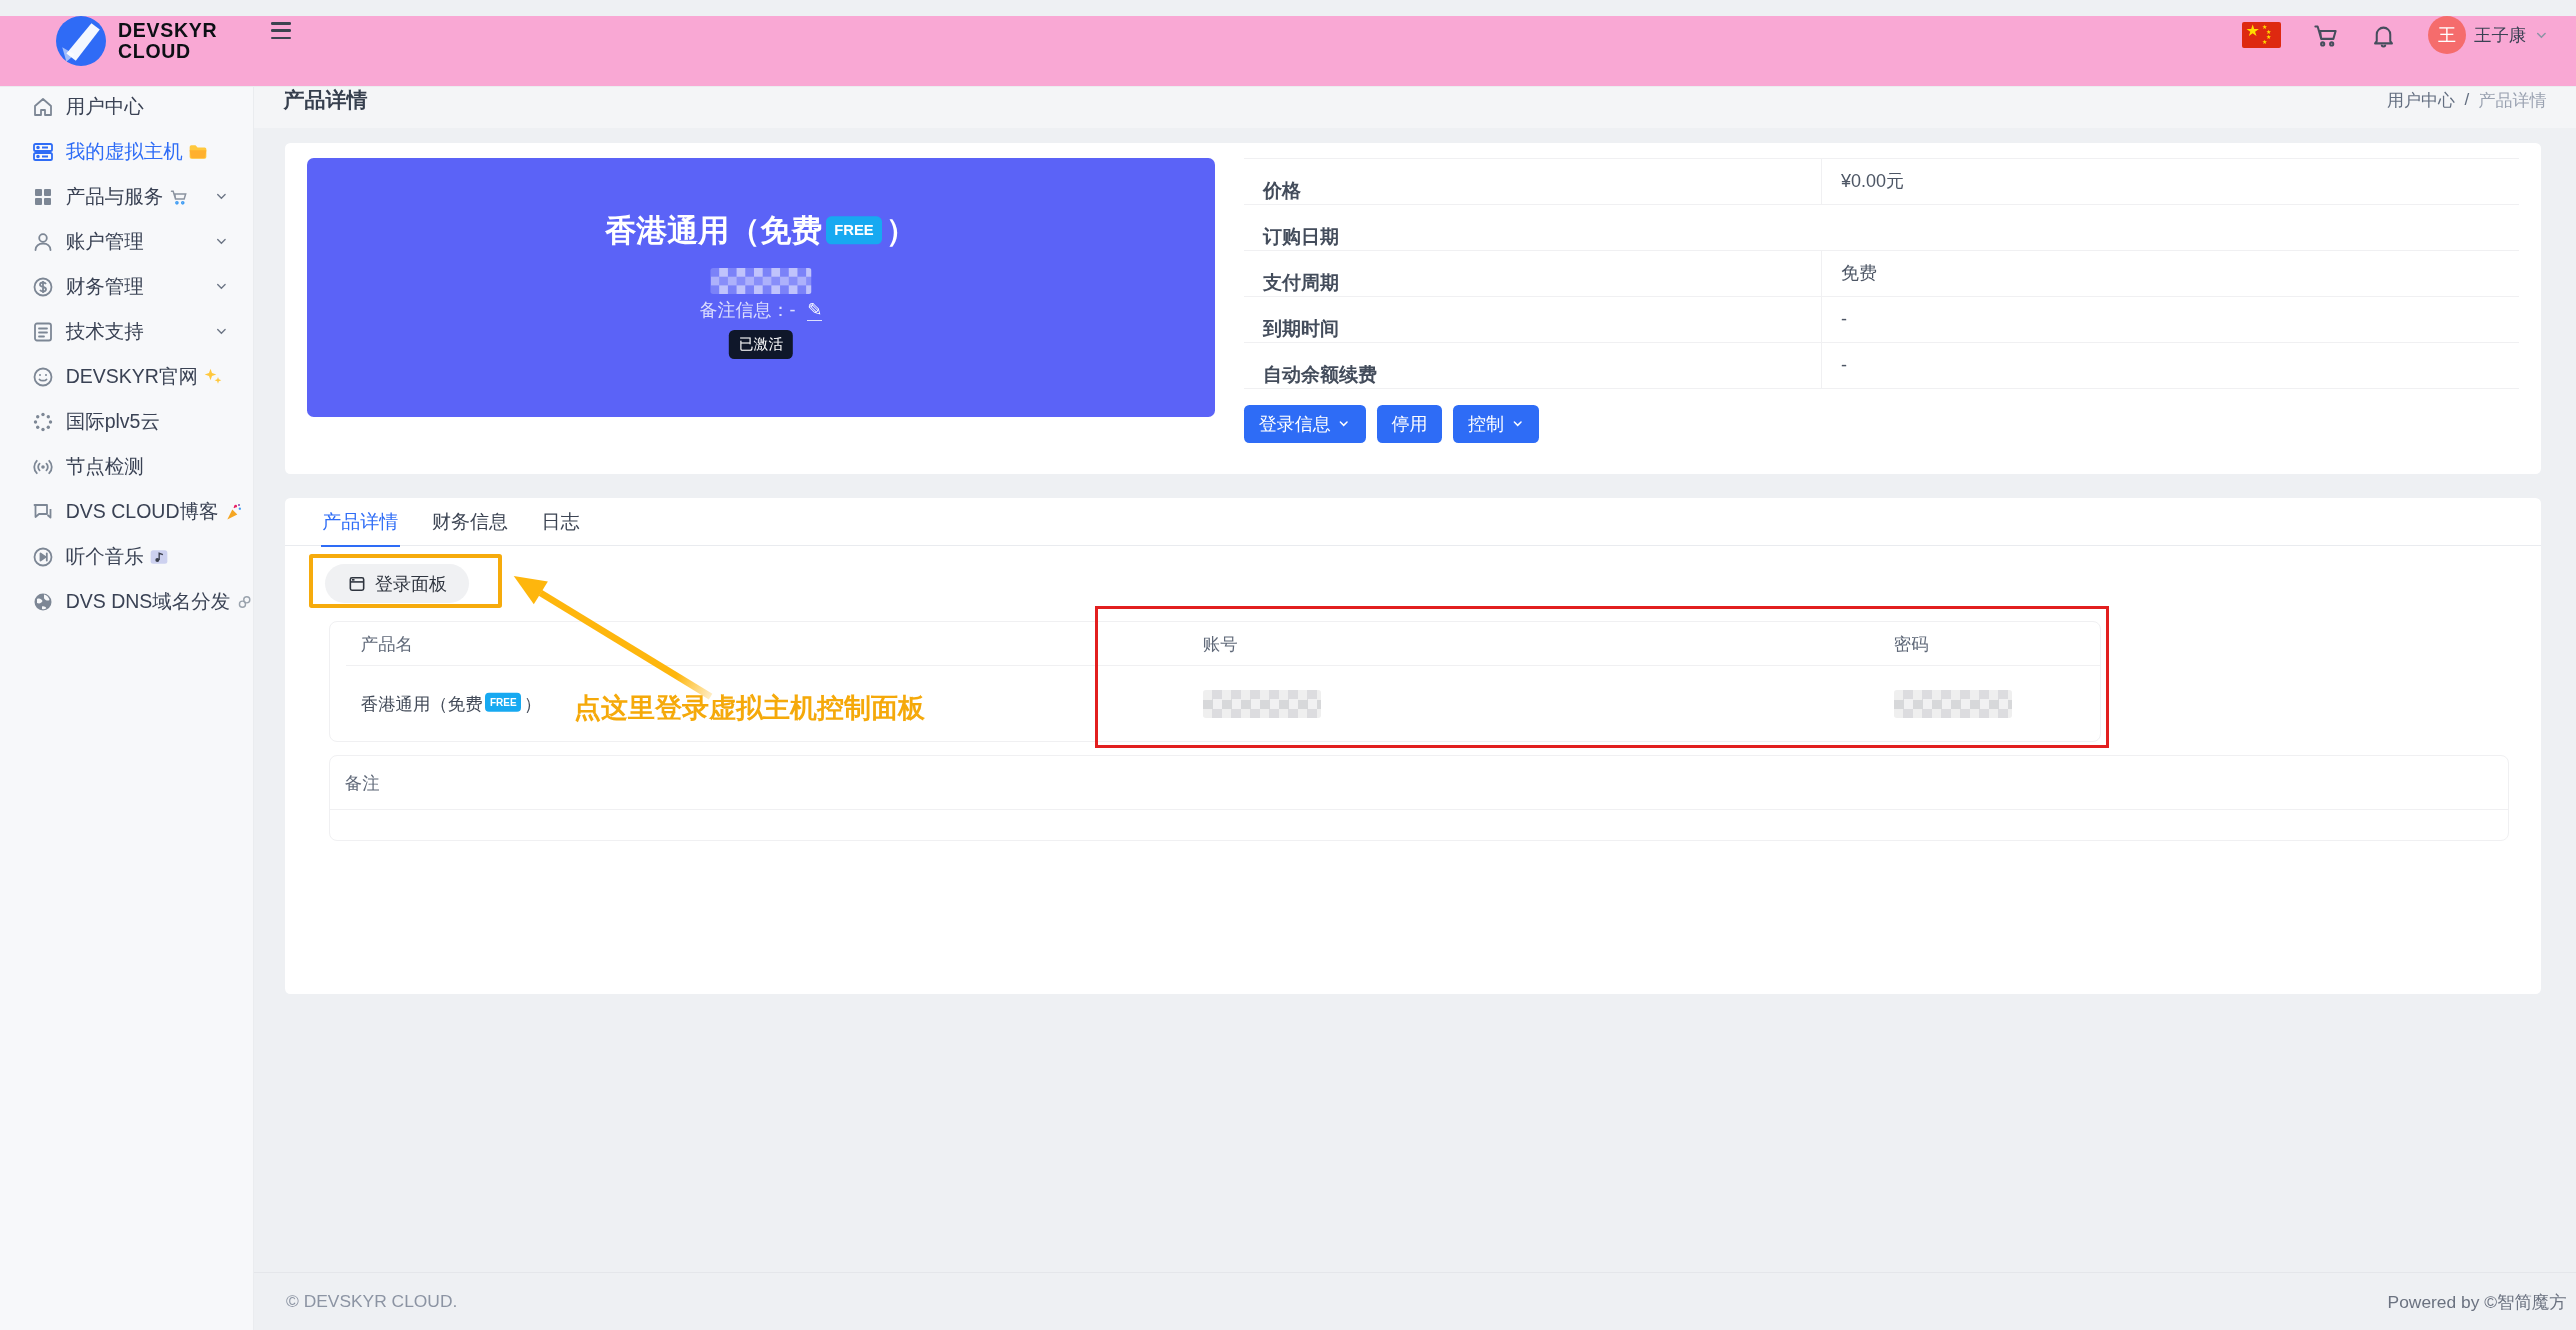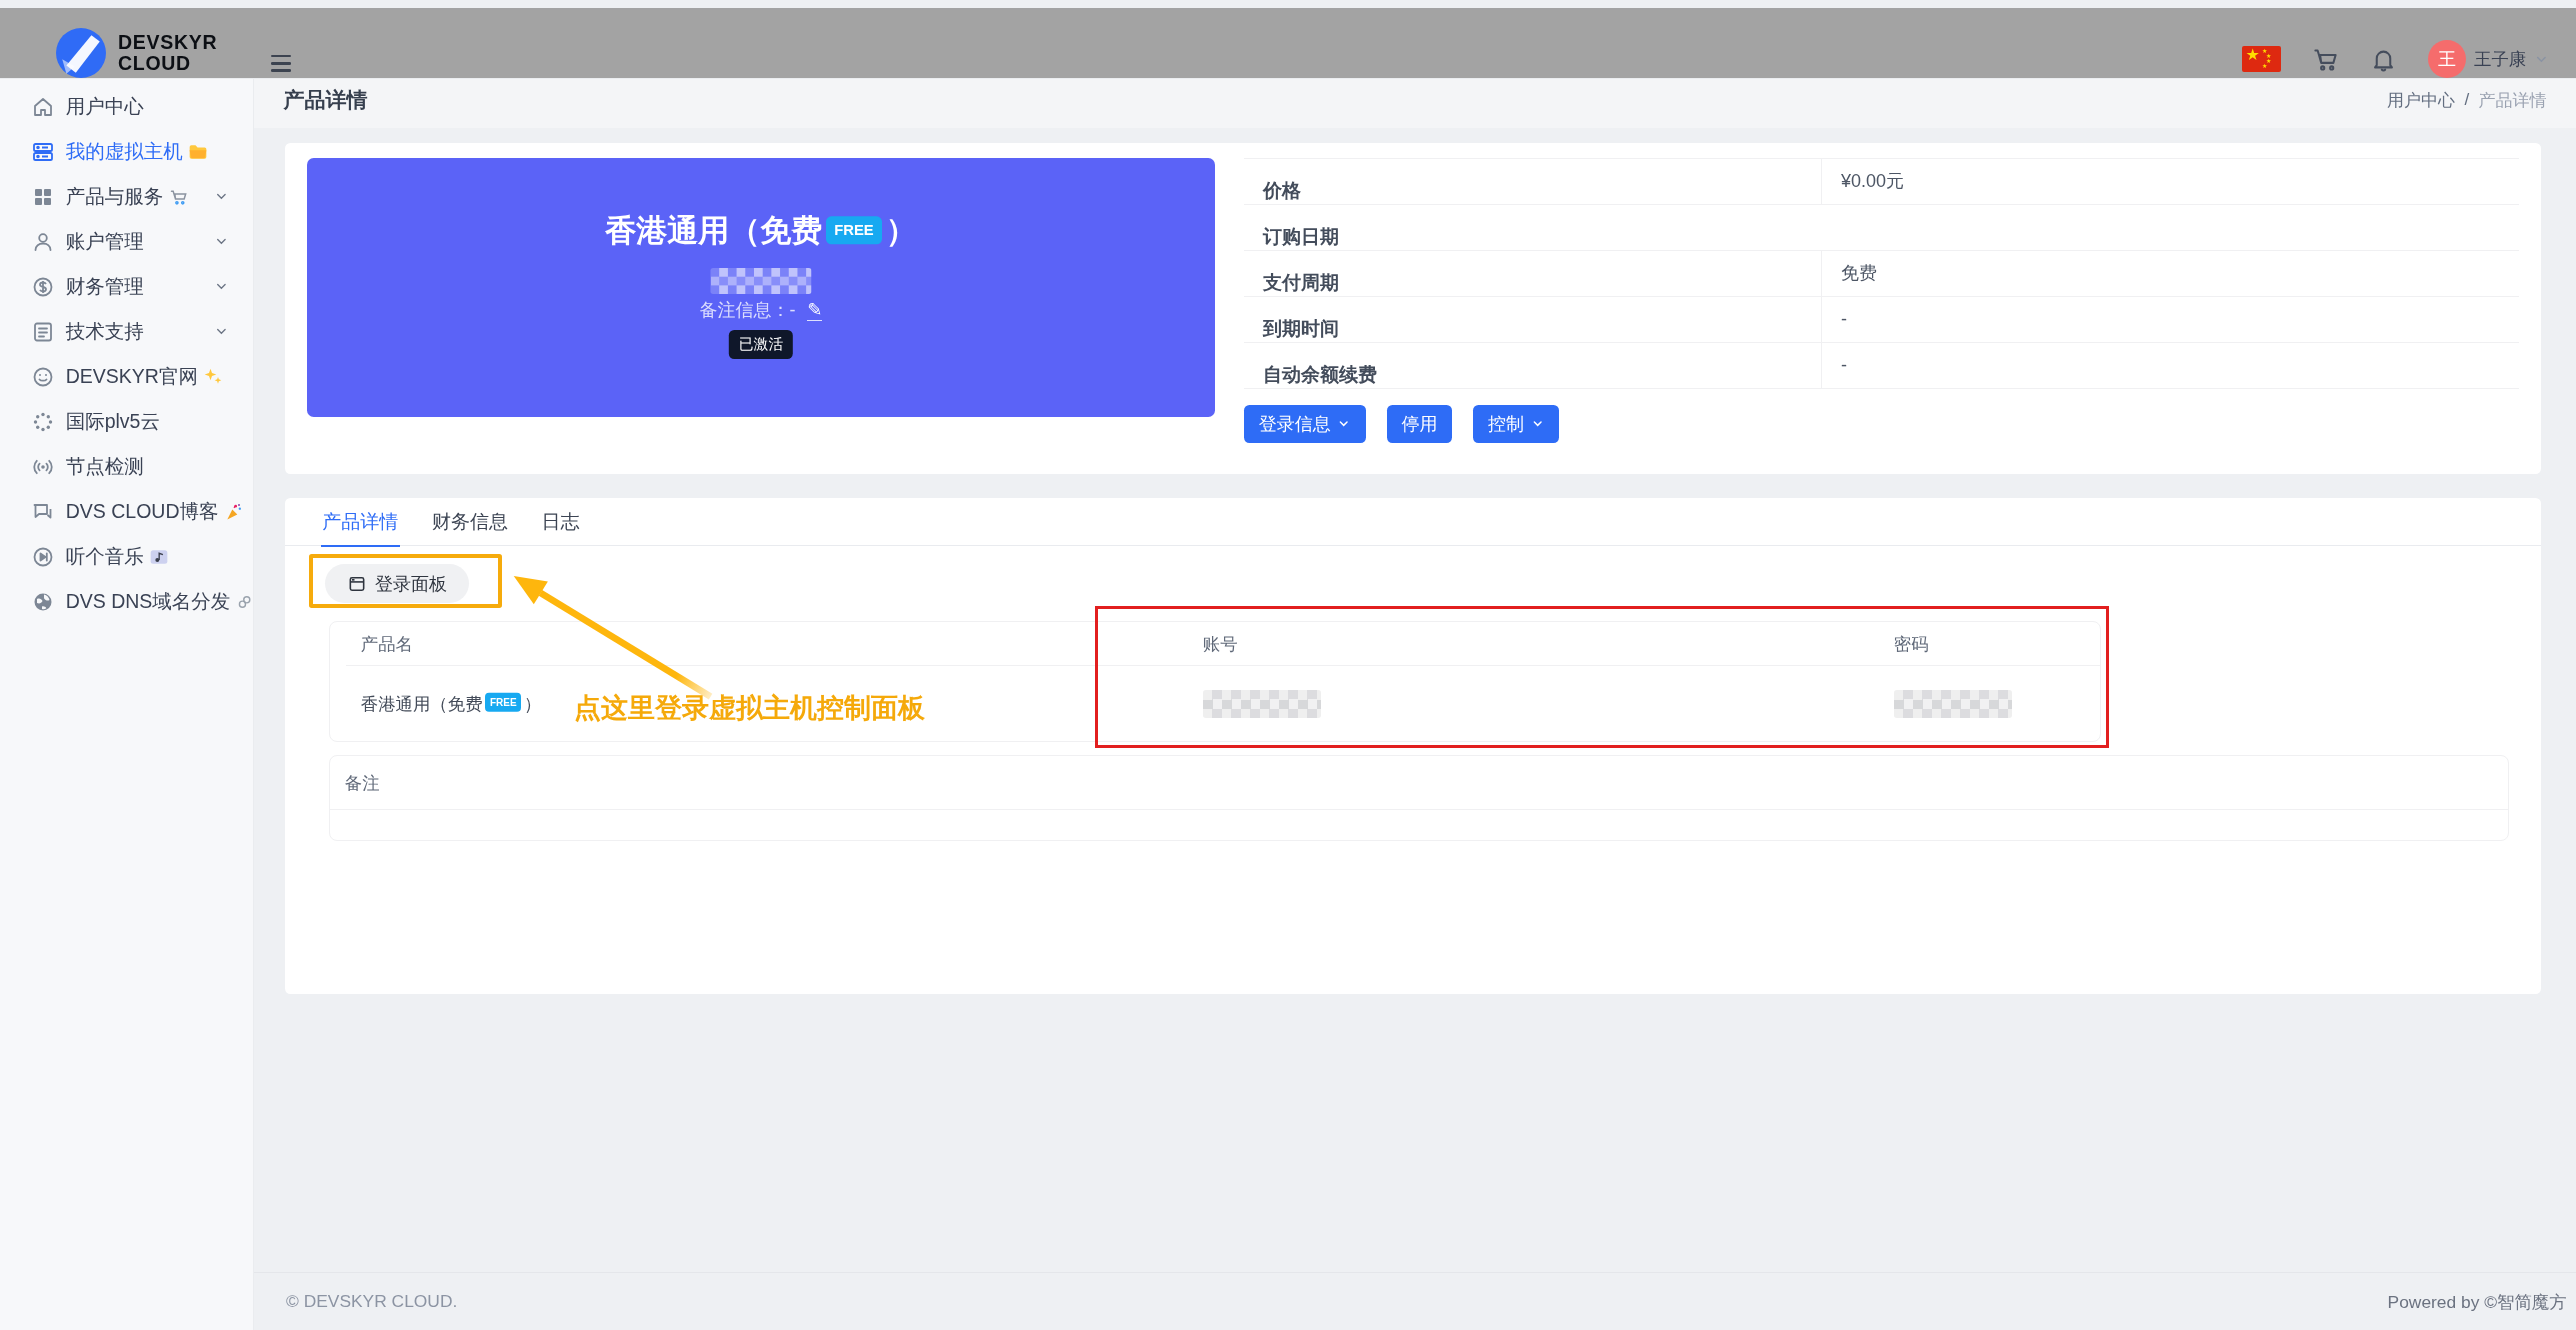--- a/index.html
+++ b/index.html
@@ -1,22 +1,22 @@
 <!DOCTYPE html>
 <html style="font-size:10.7px"><head>
 <meta charset="utf-8">
 <style>
   * { margin:0; padding:0; box-sizing:border-box; }
   html,body { width:2576px; height:1330px; overflow:hidden; }
   body { font-family:"Liberation Sans","DejaVu Sans",sans-serif; color:#3a4254; }
   .screen { position:relative; width:2576px; height:1330px; background:#eef0f3; overflow:hidden; }
 
   
-  .topbar { position:absolute; left:0; top:8px; width:2576px; height:71px; background:#a3a3a3;
-            border-bottom:0.7px solid #ebedf0; display:flex; align-items:flex-end; z-index:20; }
+  .topbar { position:absolute; left:0; top:16px; width:2576px; height:71px; background:#f9a8d4;
+            border-bottom:0.7px solid #ebedf0; display:flex; align-items:flex-start; z-index:20; }
   .brand { width:254px; display:flex; align-items:center; padding-left:56px; gap:12px; }
   .brand-logo { width:50px; height:50px; flex:0 0 50px; }
   .brand-text { font-size:19.5px; font-weight:800; letter-spacing:0.7px; color:#0c0f14; line-height:21px; }
   .hamburger { margin-left:17.4px; width:29.5px; height:29.5px; display:flex; flex-direction:column;
                justify-content:center; gap:4.7px; cursor:pointer; }
   .hamburger i { display:block; width:20px; height:2.7px; background:#3c4350; border-radius:1.3px; }
   .topbar-spacer { flex:1; }
   .topbar-right { display:flex; align-items:center; gap:31px; padding-right:27px; }
   .flag { position:relative; width:39px; height:25.5px; background:#de2910; border-radius:2px; overflow:hidden; }
   .flag .big-star { position:absolute; left:3.4px; top:-1.3px; color:#ffde00; font-size:16px; }
@@ -68,21 +68,21 @@
                   color:#fff; font-size:14.8px; padding:4.7px 10px; border-radius:5.4px; }
 
   
   .info-table { position:absolute; left:959px; top:14.8px; width:1275px; border-top:0.7px solid #f0f0f2; }
   .info-row { display:flex; height:46px; align-items:flex-end; border-bottom:0.7px solid #f0f0f2; }
   .info-label { width:577px; padding-left:19px; font-size:19px; font-weight:bold; color:#434c5b; }
   .info-value { flex:1; align-self:stretch; display:flex; align-items:center; padding-left:19px;
                 border-left:0.7px solid #f0f0f2; font-size:18px; color:#4d5665; }
 
   
-  .actions { position:absolute; left:959px; top:262px; display:flex; gap:21px; }
+  .actions { position:absolute; left:959px; top:262px; display:flex; gap:11px; }
   .btn { height:38px; background:#2e6cf6; color:#fff; font-size:18px; border:none; border-radius:5.4px;
          display:flex; align-items:center; justify-content:center; padding:0 14.8px; gap:6.7px; cursor:pointer; }
 
   
   .tabs { position:absolute; left:0; top:0; width:100%; height:48px; border-bottom:1.3px solid #e9ebef;
           display:flex; padding-left:36px; }
   .tab { position:relative; height:48px; display:flex; align-items:center; margin-right:31px;
          font-size:19px; color:#3c4453; cursor:pointer; padding:0 1.3px; }
   .tab.active { color:#2e6cf6; }
   .tab.active::after { content:""; position:absolute; left:0; right:0; bottom:-1.3px; height:2.7px; background:#2e6cf6; }

